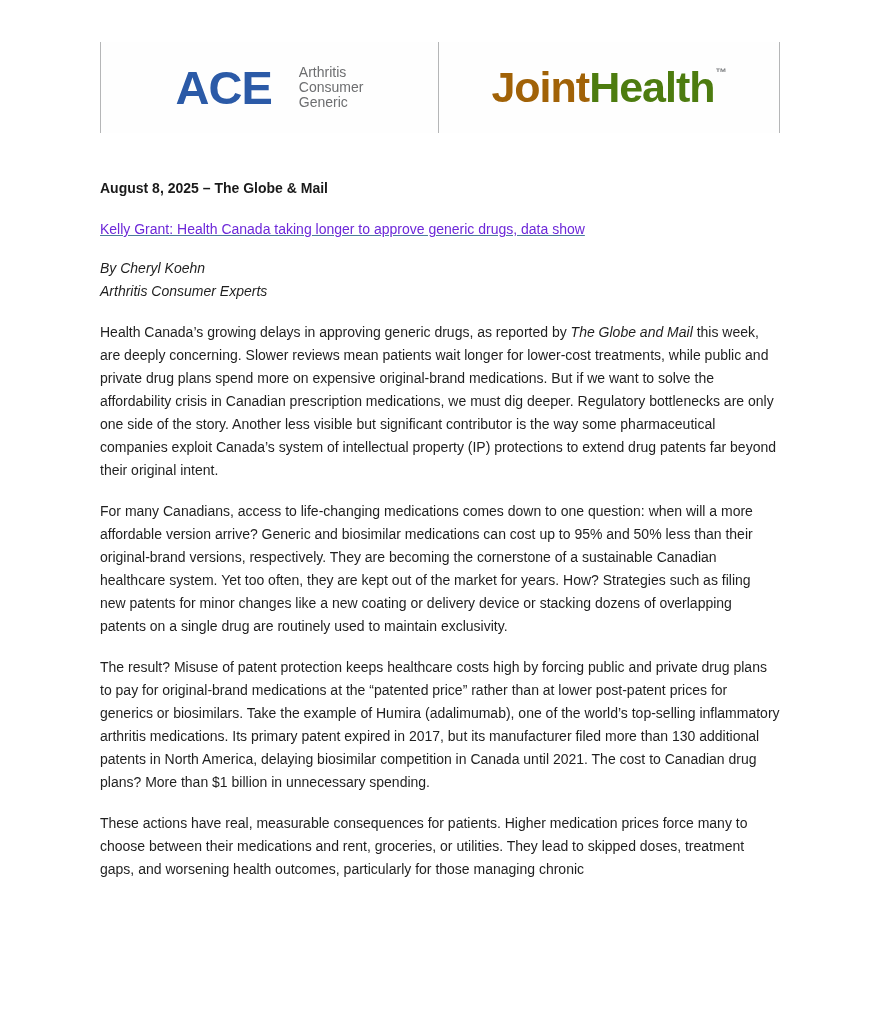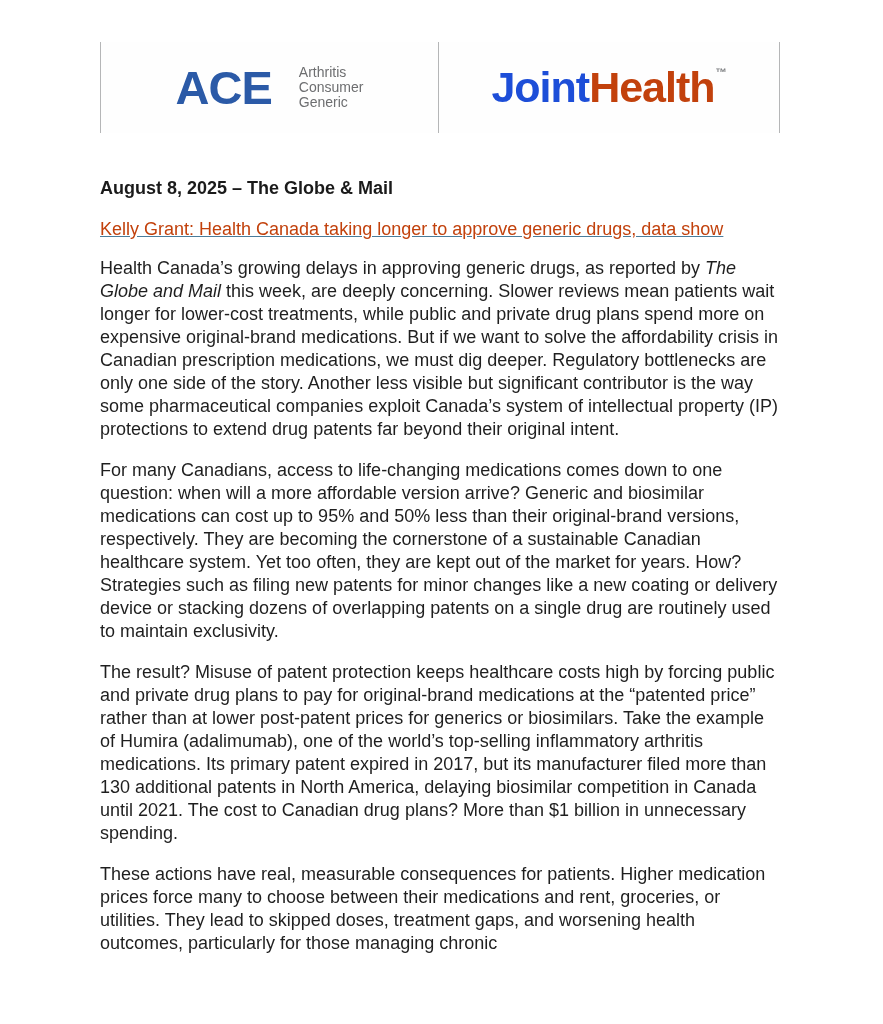--- a/index.html
+++ b/index.html
@@ -59,45 +59,45 @@
     color: #6d6e70;
     letter-spacing: 0;
   }
   .jh-inner {
     font-size: 43px;
     font-weight: 700;
     letter-spacing: -1px;
     line-height: 1;
     white-space: nowrap;
   }
-  .jh-joint  { color: #1d4ed8; }
-  .jh-health { color: #c2410c; }
+  .jh-joint  { color: #a16207; }
+  .jh-health { color: #4d7c0f; }
   .jh-tm {
     font-size: 11px;
     font-weight: 700;
     color: #77797c;
     vertical-align: 26px;
     letter-spacing: 0;
     margin-left: 1px;
   }
   
   .article {
     width: 680px;
-    font-size: 18px;
+    font-size: 14px;
     line-height: 23px;
   }
   .article p { margin: 0 0 18px 0; }
   .dateline {
     margin-top: 44px !important;
     font-weight: 700;
     color: #1a1a1a;
   }
   .link-line { margin-bottom: 16px !important; }
   .article-link {
-    color: #c2410c;
+    color: #6d28d9;
     text-decoration-color: #4a7c9b;
     cursor: pointer;
   }
   .headline {
     font-weight: 700;
     color: #1a1a1a;
   }
   .byline {
     font-style: italic;
   }
@@ -121,20 +121,24 @@
       </div>
     </div>
     <div class="logo-cell jh">
       <span class="jh-inner"><span class="jh-joint">Joint</span><span class="jh-health">Health</span><span class="jh-tm">™</span></span>
     </div>
   </div>
 
   <div class="article">
     <p class="dateline">August 8, 2025 – The Globe &amp; Mail</p>
     <p class="link-line"><a class="article-link" href="#">Kelly Grant: Health Canada taking longer to approve generic drugs, data show</a></p>
+    <p class="byline">
+      <span>By Cheryl Koehn</span><br>
+      <span>Arthritis Consumer Experts</span>
+    </p>
     <div id="paragraphs">
         <p class="para"><span>Health Canada’s growing delays in approving generic drugs, as reported by </span><em>The Globe and Mail</em><span> this week, are deeply concerning. Slower reviews mean patients wait longer for lower-cost treatments, while public and private drug plans spend more on expensive original-brand medications. But if we want to solve the affordability crisis in Canadian prescription medications, we must dig deeper. Regulatory bottlenecks are only one side of the story. Another less visible but significant contributor is the way some pharmaceutical companies exploit Canada’s system of intellectual property (IP) protections to extend drug patents far beyond their original intent.</span></p>
         <p class="para"><span>For many Canadians, access to life-changing medications comes down to one question: when will a more affordable version arrive? Generic and biosimilar medications can cost up to 95% and 50% less than their original-brand versions, respectively. They are becoming the cornerstone of a sustainable Canadian healthcare system. Yet too often, they are kept out of the market for years. How? Strategies such as filing new patents for minor changes like a new coating or delivery device or stacking dozens of overlapping patents on a single drug are routinely used to maintain exclusivity.</span></p>
         <p class="para"><span>The result? Misuse of patent protection keeps healthcare costs high by forcing public and private drug plans to pay for original-brand medications at the “patented price” rather than at lower post-patent prices for generics or biosimilars. Take the example of Humira (adalimumab), one of the world’s top-selling inflammatory arthritis medications. Its primary patent expired in 2017, but its manufacturer filed more than 130 additional patents in North America, delaying biosimilar competition in Canada until 2021. The cost to Canadian drug plans? More than $1 billion in unnecessary spending.</span></p>
         <p class="para"><span>These actions have real, measurable consequences for patients. Higher medication prices force many to choose between their medications and rent, groceries, or utilities. They lead to skipped doses, treatment gaps, and worsening health outcomes, particularly for those managing chronic</span></p>
       </div>
   </div>
 
 </div>
 

